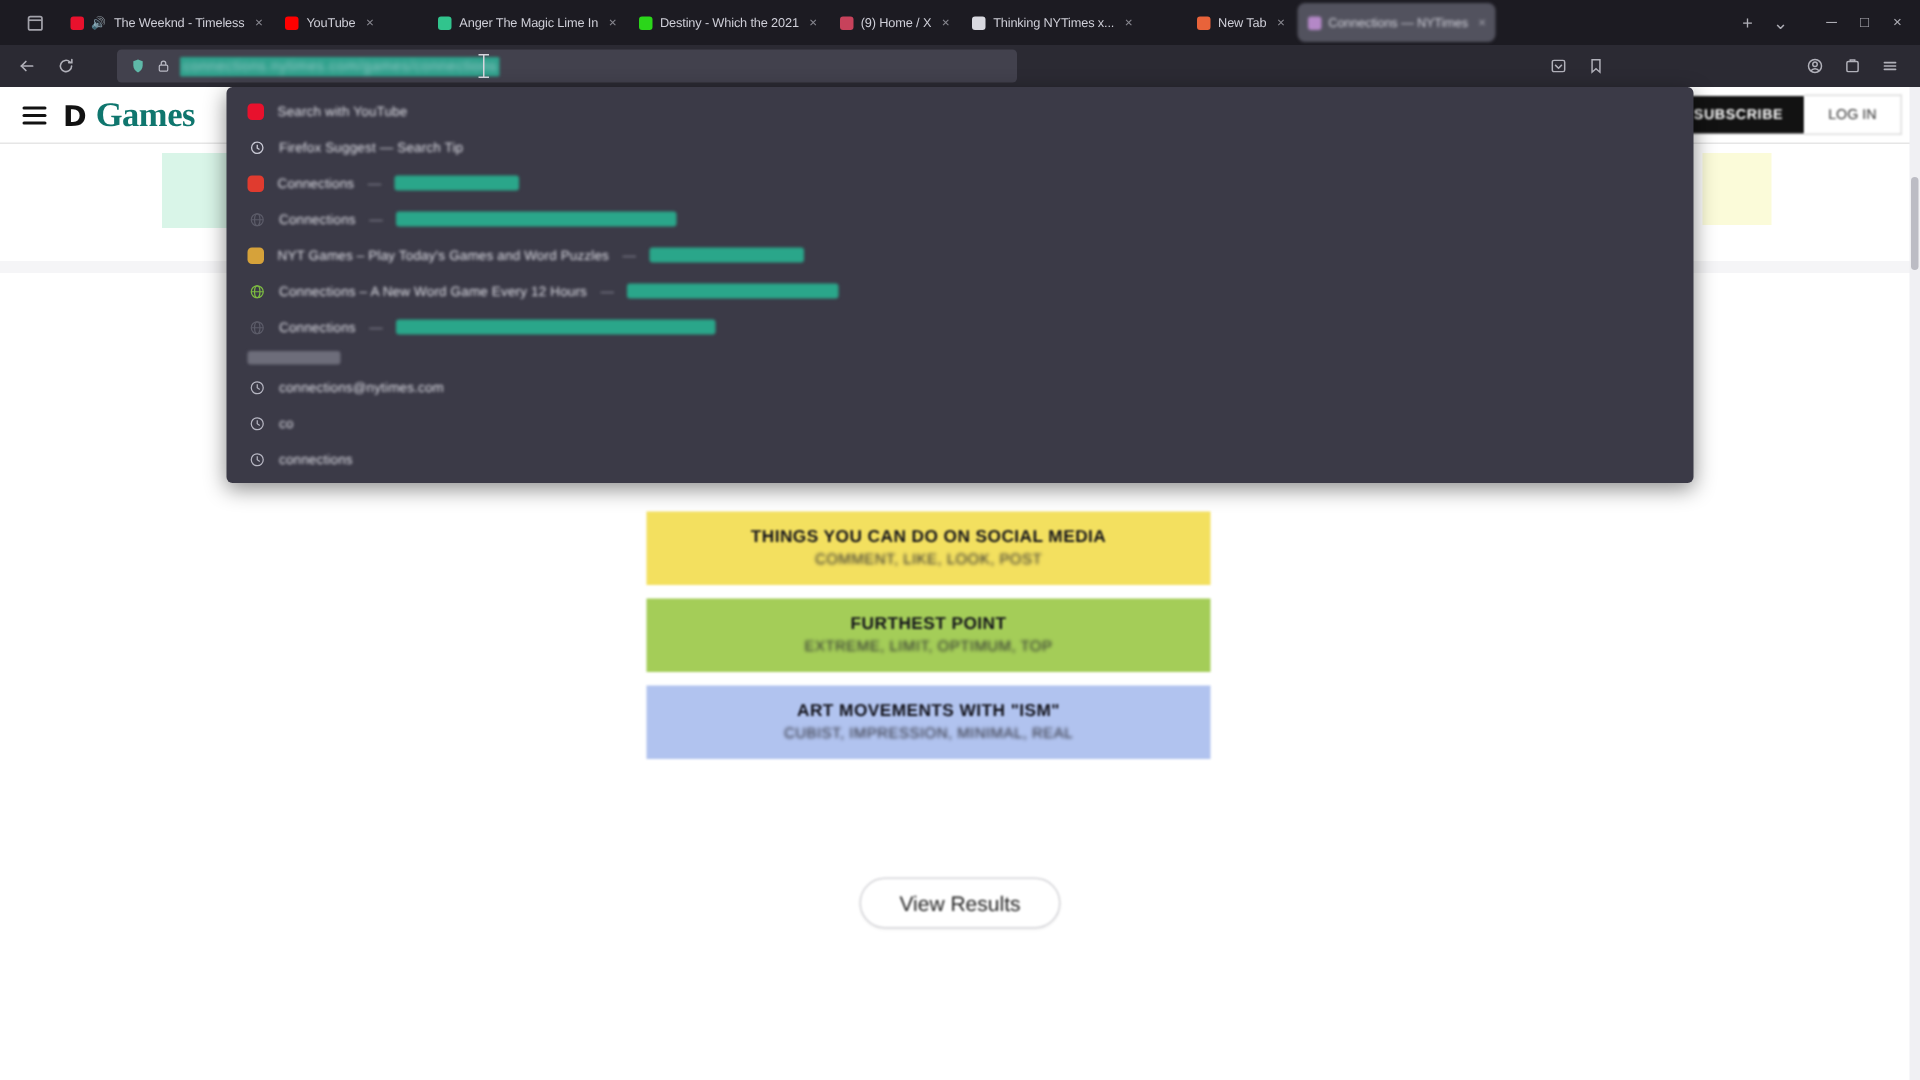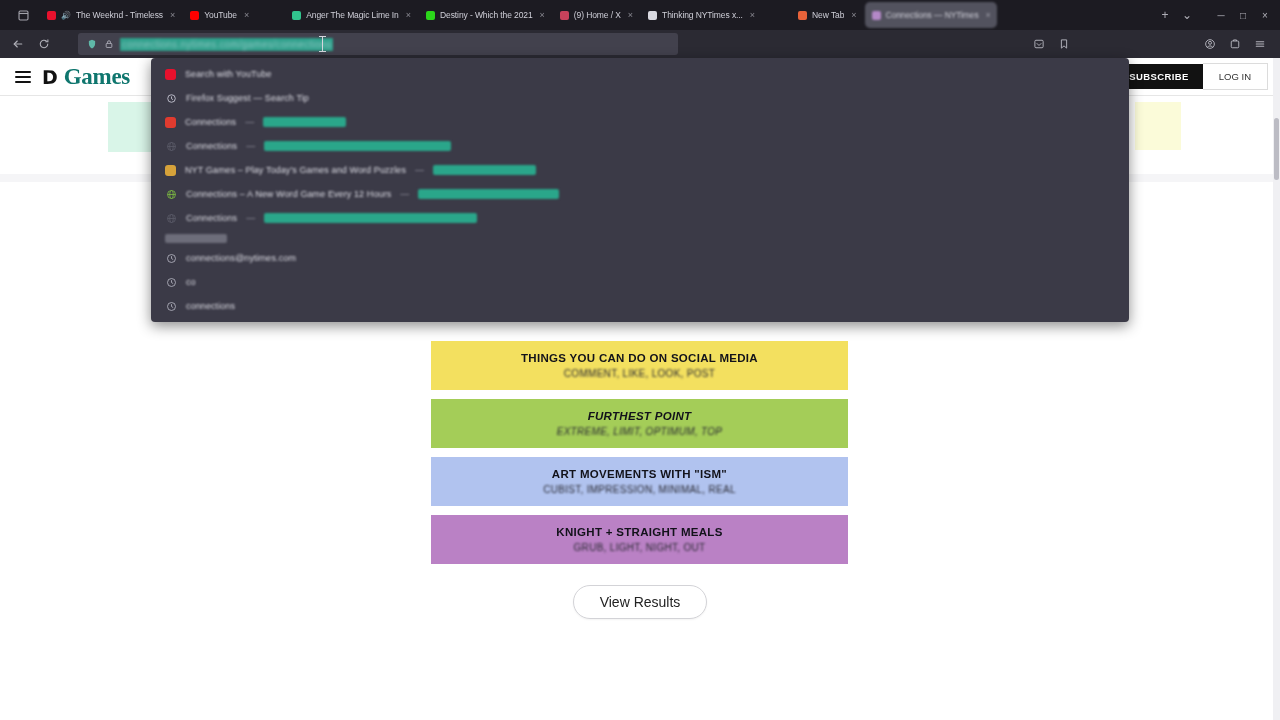--- a/index.html
+++ b/index.html
@@ -206,21 +206,21 @@
     position: absolute; left: 1135px; top: 44px;
     width: 46px; height: 48px; background: #fbfbd9;
   }
   .hero-strip {
     position: absolute; left: 0; top: 116px; right: 0; height: 8px;
     background: #f5f5f7;
   }
 
   
   .cards {
-    position: absolute; left: 431px; top: 283px; width: 417px;
+    position: absolute; left: 431px; top: 283px; width: 376px;
   }
   .card {
     height: 49px; margin-bottom: 9px;
     display: flex; flex-direction: column;
     align-items: center; justify-content: center;
     text-align: center;
     filter: blur(.55px);
   }
   .card .ctitle {
     font-size: 11.5px; font-weight: 700; color: #12121a;
@@ -400,31 +400,27 @@
 
     <div class="swatch-left"></div>
     <div class="swatch-right"></div>
     <div class="hero-strip"></div>
 
     <div class="cards" id="cards-container">
         <div class="card" style="background: rgb(243, 224, 95);">
           <div class="ctitle">THINGS YOU CAN DO ON SOCIAL MEDIA</div>
           <div class="cwords">COMMENT, LIKE, LOOK, POST</div>
         </div>
-        <div class="card" style="background: rgb(164, 205, 88); font-style: italic;">
+        <div class="card" style="background: rgb(164, 205, 88);">
           <div class="ctitle">FURTHEST POINT</div>
           <div class="cwords">EXTREME, LIMIT, OPTIMUM, TOP</div>
         </div>
         <div class="card" style="background: rgb(177, 195, 239);">
           <div class="ctitle">ART MOVEMENTS WITH "ISM"</div>
           <div class="cwords">CUBIST, IMPRESSION, MINIMAL, REAL</div>
-        </div>
-        <div class="card" style="background: rgb(186, 129, 197);">
-          <div class="ctitle">KNIGHT + STRAIGHT MEALS</div>
-          <div class="cwords">GRUB, LIGHT, NIGHT, OUT</div>
         </div>
       </div>
 
     <div class="view-results-wrap">
       <button class="btn-view-results">View Results</button>
     </div>
 
     <div class="page-scroll-track">
       <div class="page-scroll-thumb"></div>
     </div>

